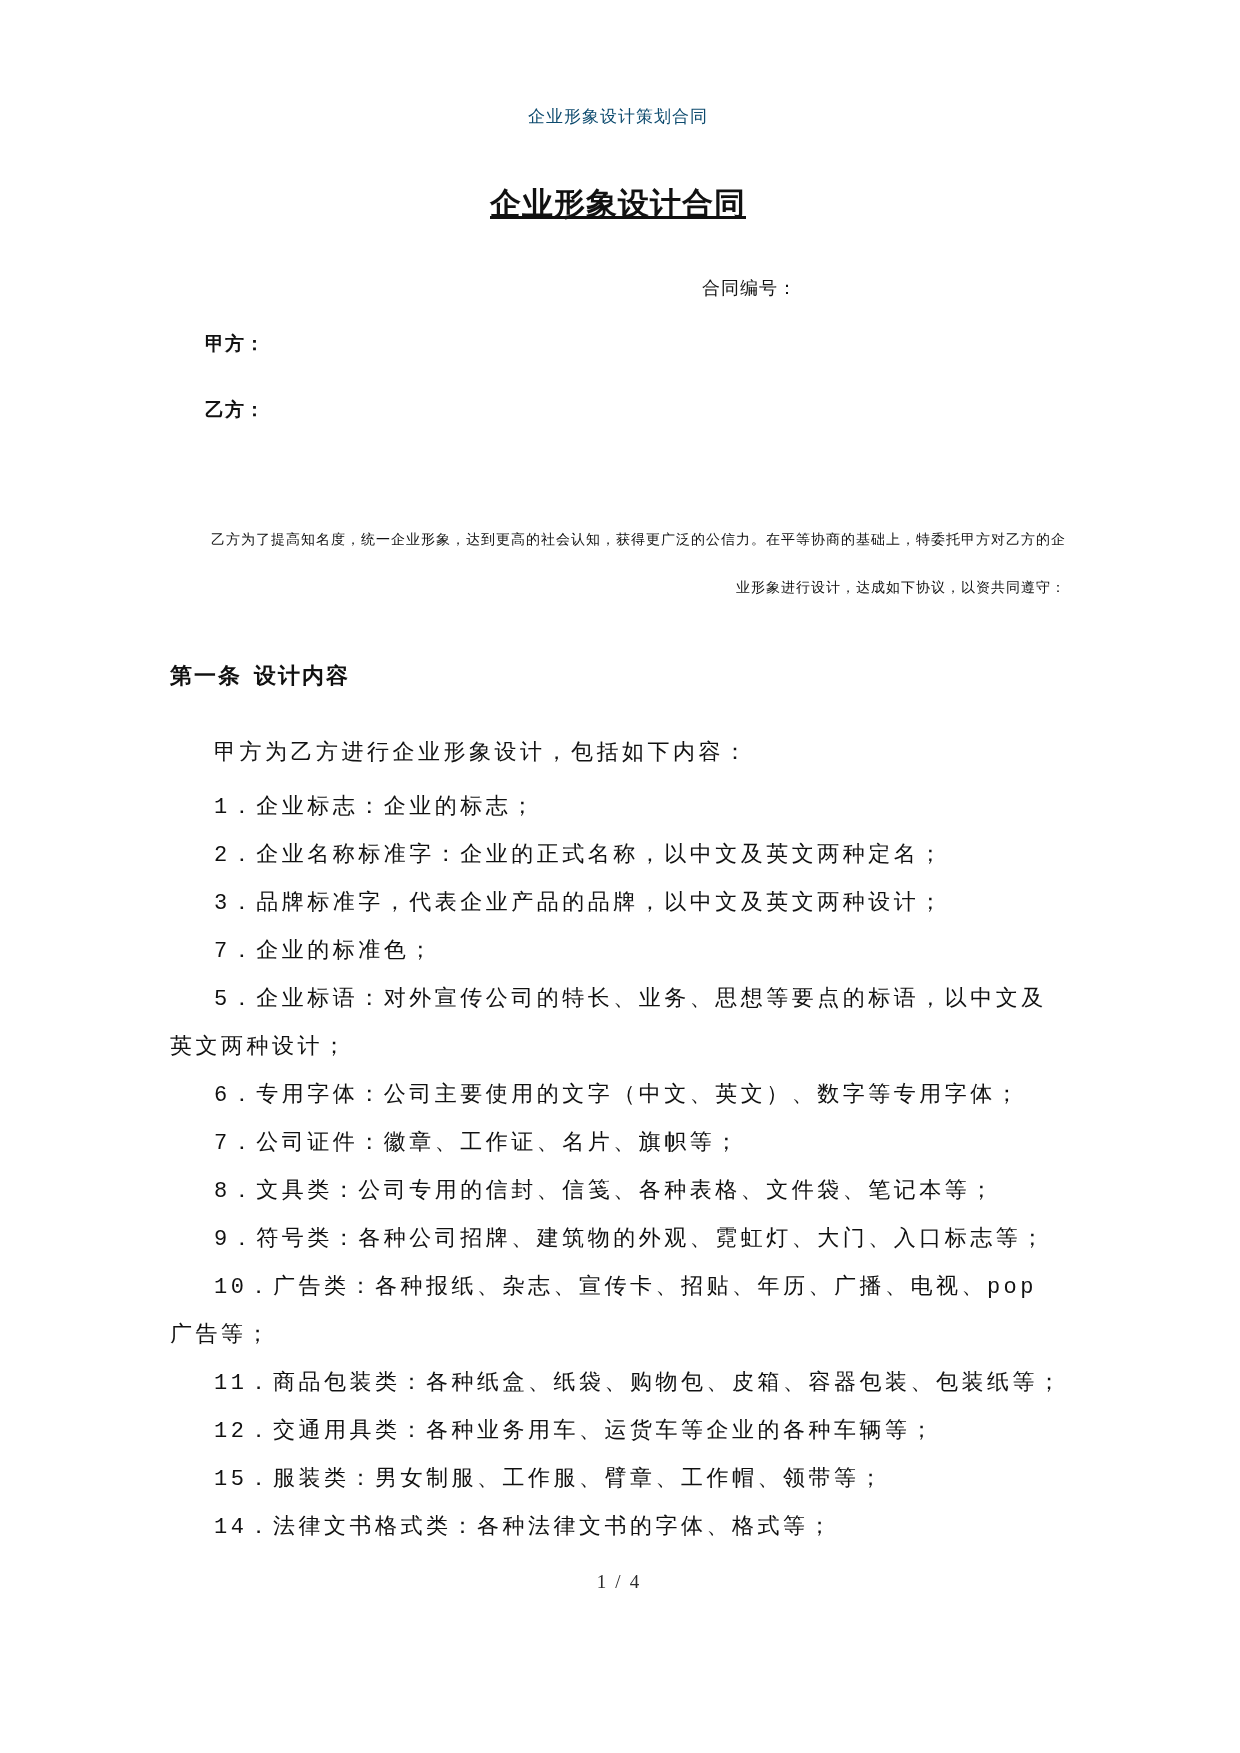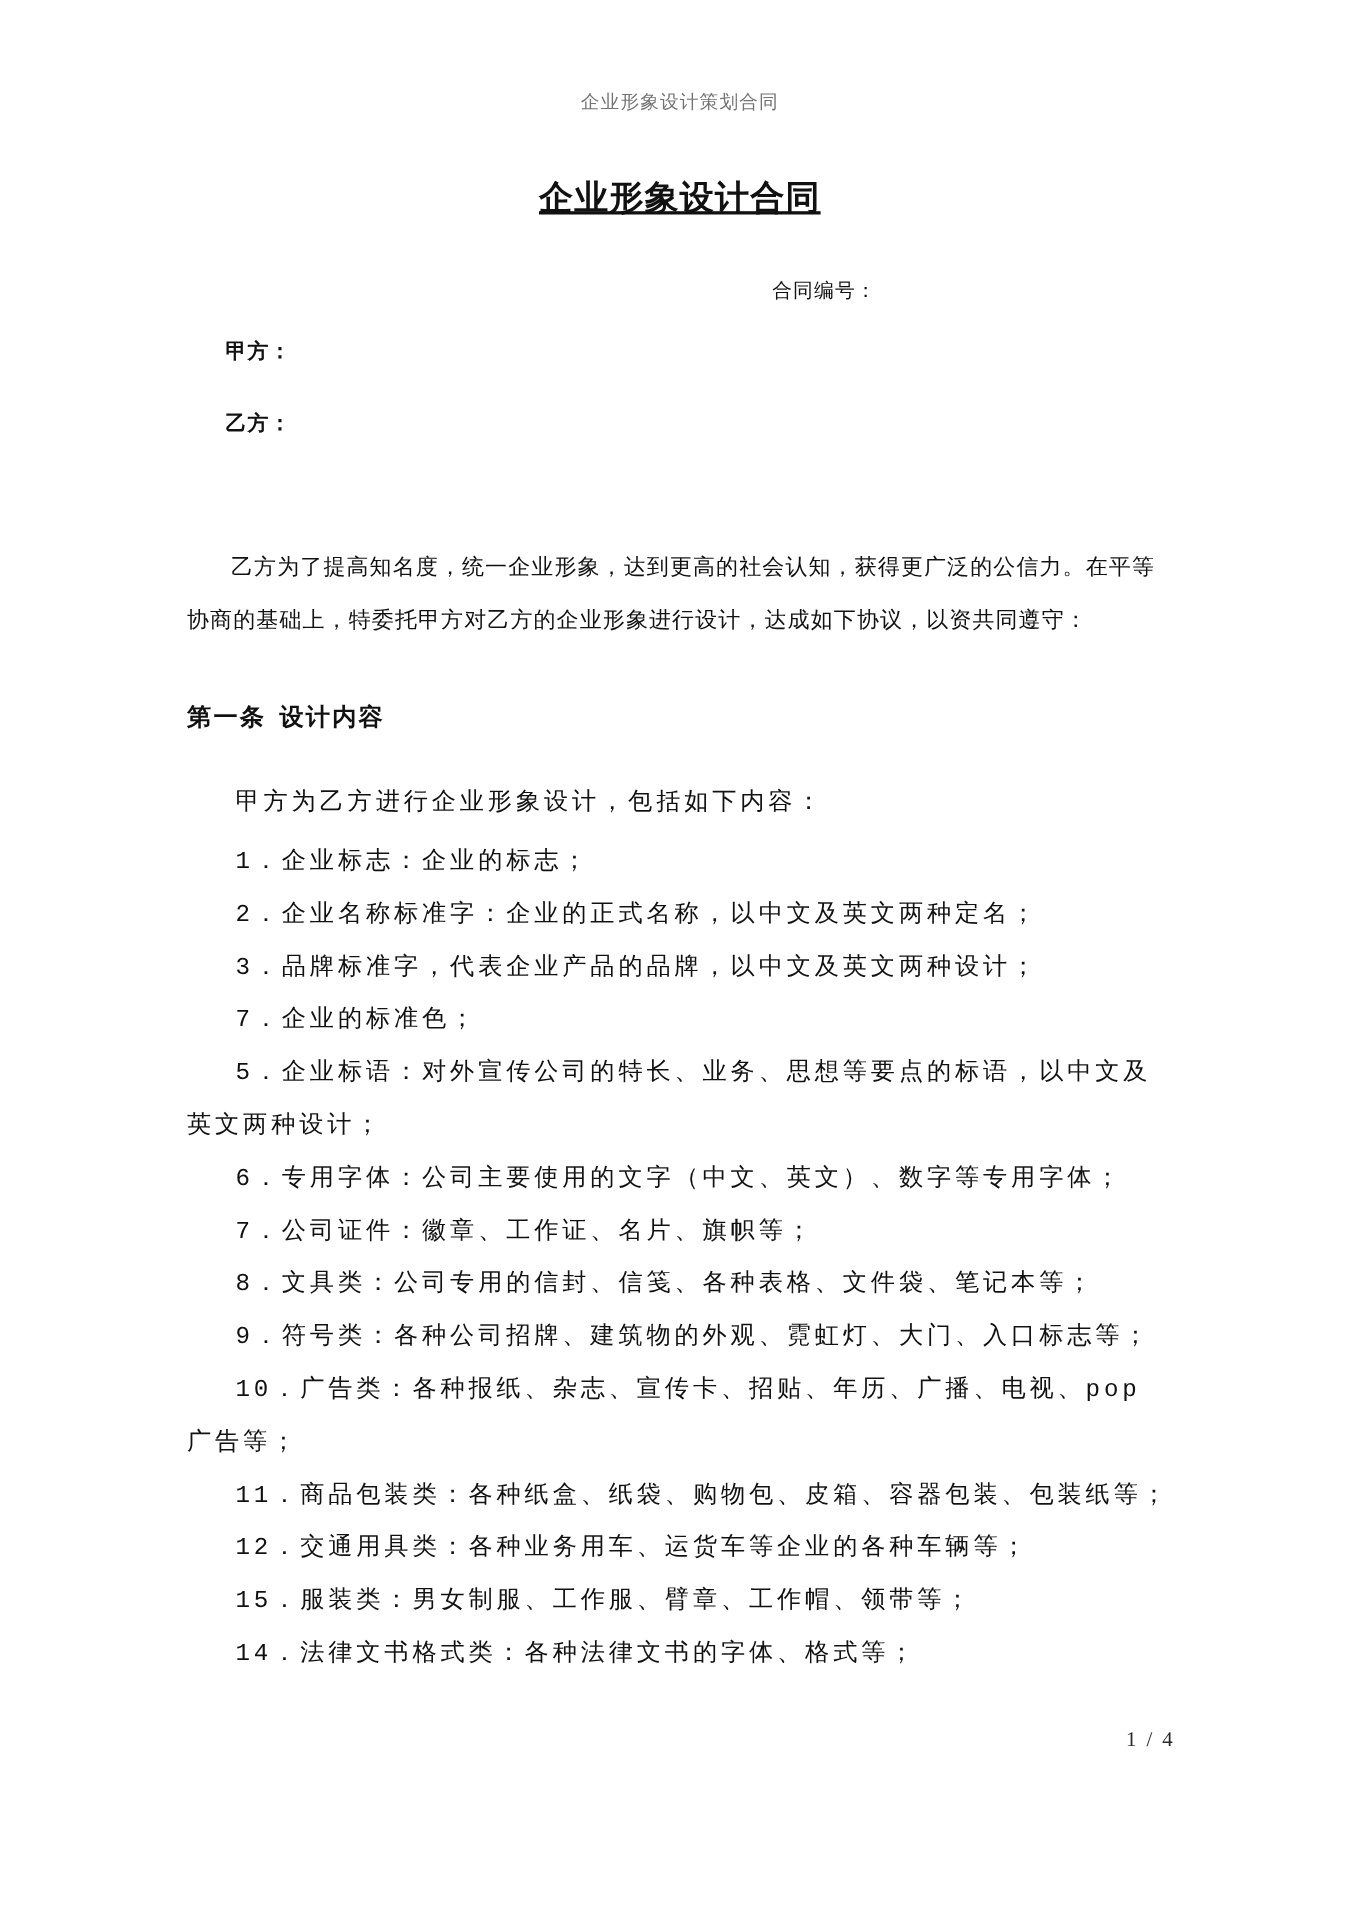--- a/index.html
+++ b/index.html
@@ -17,21 +17,22 @@
     color: #111111;
     font-family: "Liberation Serif", "DejaVu Serif", serif;
     padding: 84px 174px 0 170px;
     overflow: hidden;
   }
   .doc-header {
     text-align: center;
     font-size: 17px;
     line-height: 18px;
     letter-spacing: 1px;
-    color: #737373;
+    color: #0c4a6e;
+    margin-top: 24px;
   }
   .doc-title {
     margin: 60px 0 0 0;
     text-align: center;
     font-size: 31px;
     line-height: 36px;
     font-weight: bold;
     letter-spacing: 1px;
     text-decoration: underline;
   }
@@ -46,25 +47,25 @@
     font-size: 19px;
     line-height: 20px;
     font-weight: bold;
     text-indent: 35px;
     letter-spacing: 1px;
   }
   .party-a { margin-top: 36px; }
   .party-b { margin-top: 46px; }
   .intro {
     margin: 96px 0 0 0;
-    font-size: 20px;
+    font-size: 14px;
     line-height: 48px;
     letter-spacing: 1px;
     text-indent: 2em;
-    text-align: left;
+    text-align: right;
   }
   .section-heading {
     margin: 40px 0 0 0;
     font-size: 22px;
     line-height: 48px;
     font-weight: bold;
     letter-spacing: 2px;
   }
   .section-heading .hd-title { margin-left: 12px; }
   .lead {
@@ -77,22 +78,22 @@
   .items { margin-top: 8px; font-family: Liberation Mono, monospace; }
   .item {
     margin: 0;
     font-size: 22px;
     line-height: 48px;
     letter-spacing: 3.5px;
     text-indent: 2em;
     text-align: left;
   }
   .page-footer {
-    margin-top: 44px;
-    text-align: right;
+    margin-top: 20px;
+    text-align: center;
     font-size: 19px;
     line-height: 20px;
     color: #2a2a2a;
     font-family: "Liberation Serif", "DejaVu Serif", serif;
   }
   .page-footer .sep { margin: 0 9px; }
 </style>
 </head>
 <body>
 

